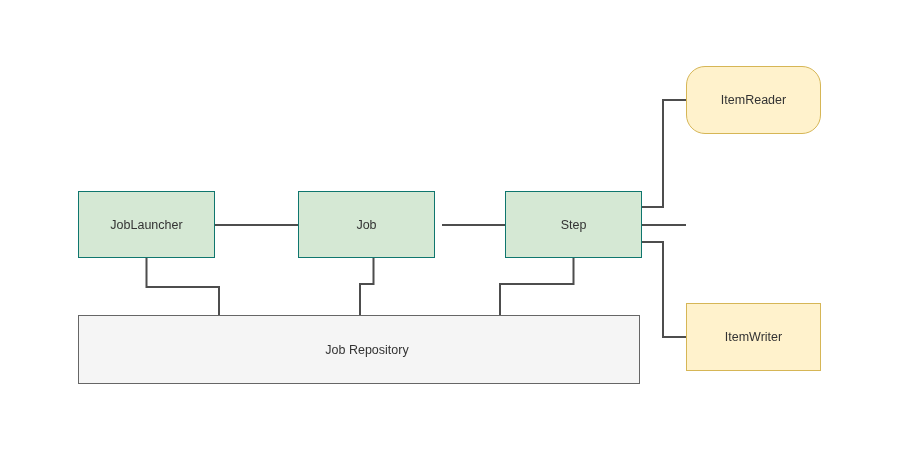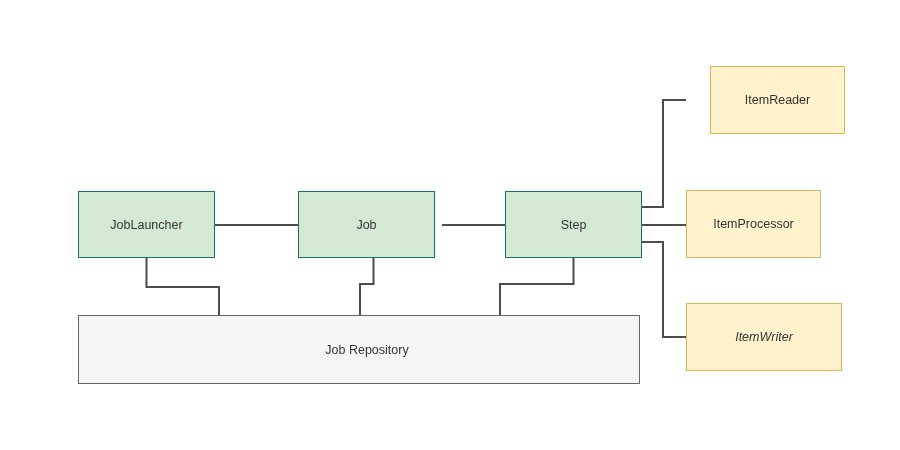--- a/index.html
+++ b/index.html
@@ -31,23 +31,23 @@
     color: #333333;
     text-align: center;
   }
   .node-green  { background: #d5e8d4; border: 1px solid #0f766e; }
   .node-yellow { background: #fff2cc; border: 1px solid #d6b656; }
   .node-gray   { background: #f5f5f5; border: 1px solid #666666; }
 
   .node-job-launcher   { left: 78px;  top: 191px; width: 137px; height: 67px; }
   .node-job            { left: 298px; top: 191px; width: 137px; height: 67px; }
   .node-step           { left: 505px; top: 191px; width: 137px; height: 67px; }
-  .node-item-reader    { left: 710px; top: 66px;  width: 135px; height: 68px; }
+  .node-item-reader    { left: 686px; top: 66px;  width: 135px; height: 68px; border-radius: 19px; }
   .node-item-processor { left: 686px; top: 190px; width: 135px; height: 68px; }
-  .node-item-writer    { left: 686px; top: 303px; width: 156px; height: 68px; font-style: italic; }
+  .node-item-writer    { left: 686px; top: 303px; width: 135px; height: 68px; }
   .node-job-repository { left: 78px;  top: 315px; width: 562px; height: 69px; padding-left: 16px; }
 </style>
 </head>
 <body>
 
 <div class="canvas">
 
   <svg class="edges" viewBox="0 0 900 450" xmlns="http://www.w3.org/2000/svg">
     <path class="edge" d="M215 225 H305"></path>
     <path class="edge" d="M442 225 H505"></path>
@@ -68,23 +68,20 @@
   </div>
 
   <div class="node node-green node-step">
     <span>Step</span>
   </div>
 
   <div class="node node-yellow node-item-reader">
     <span>ItemReader</span>
   </div>
 
-  <div class="node node-yellow node-item-processor">
-    <span>ItemProcessor</span>
-  </div>
 
   <div class="node node-yellow node-item-writer">
     <span>ItemWriter</span>
   </div>
 
   <div class="node node-gray node-job-repository">
     <span>Job Repository</span>
   </div>
 
 </div>

